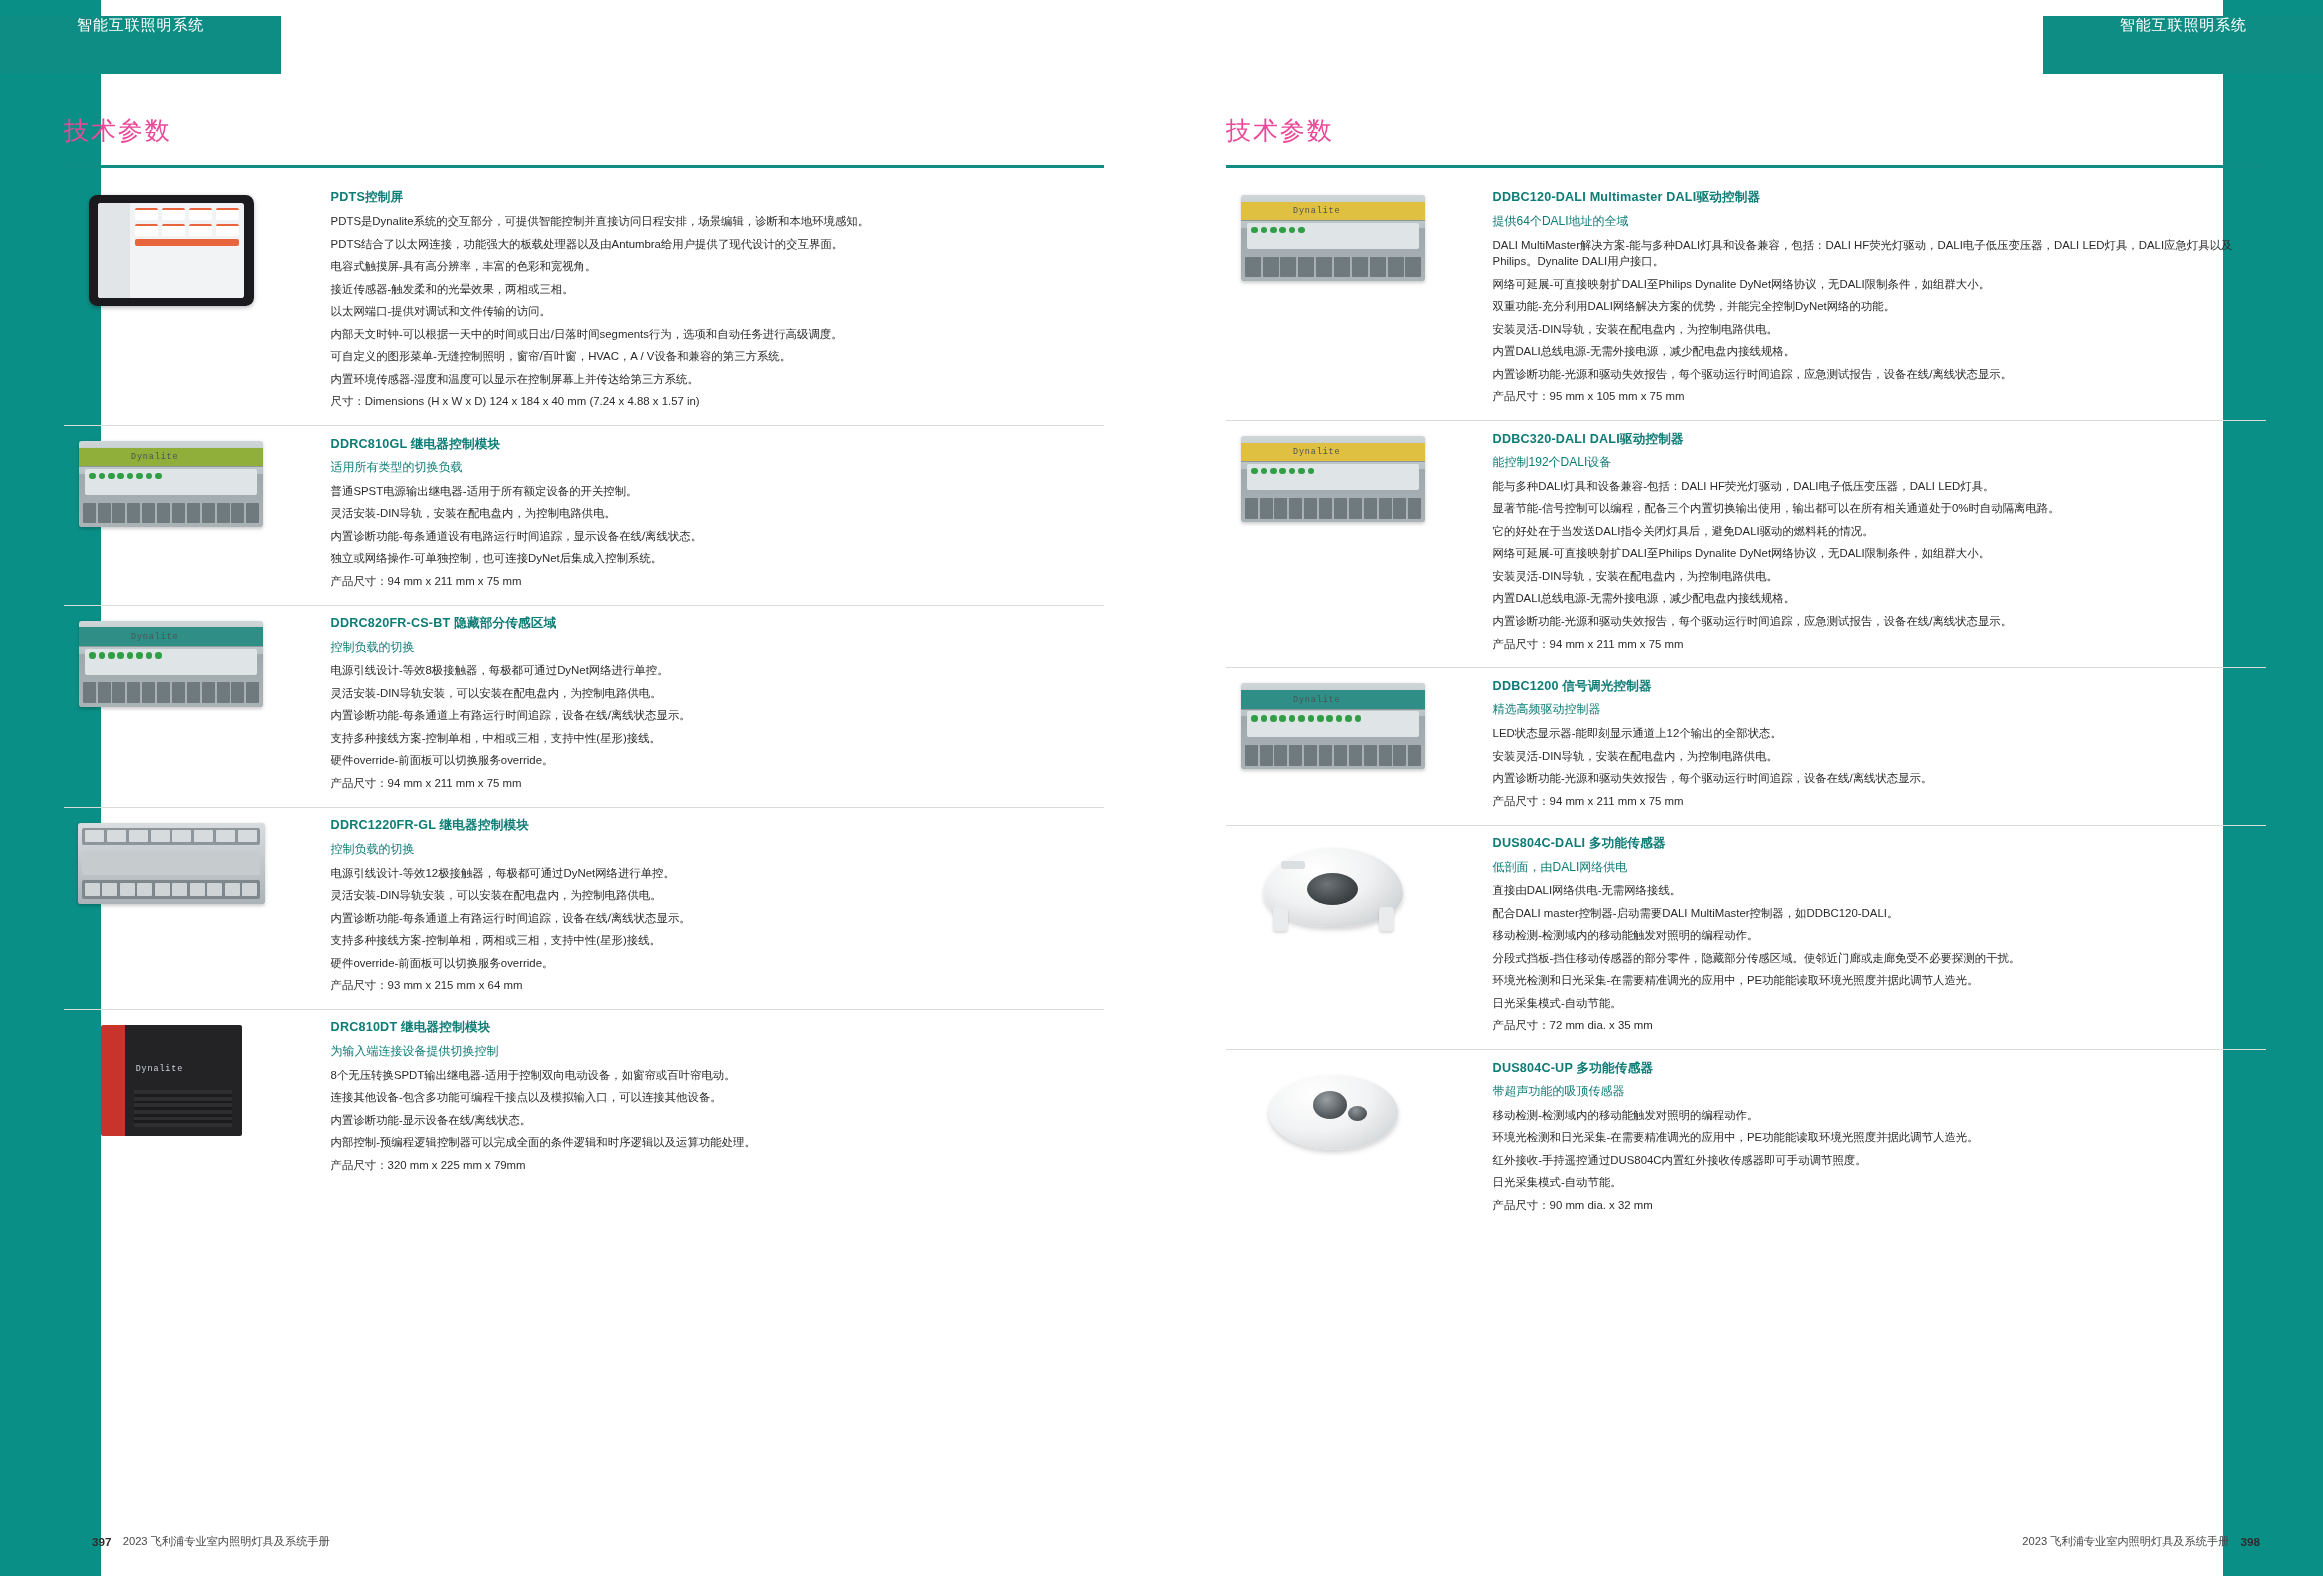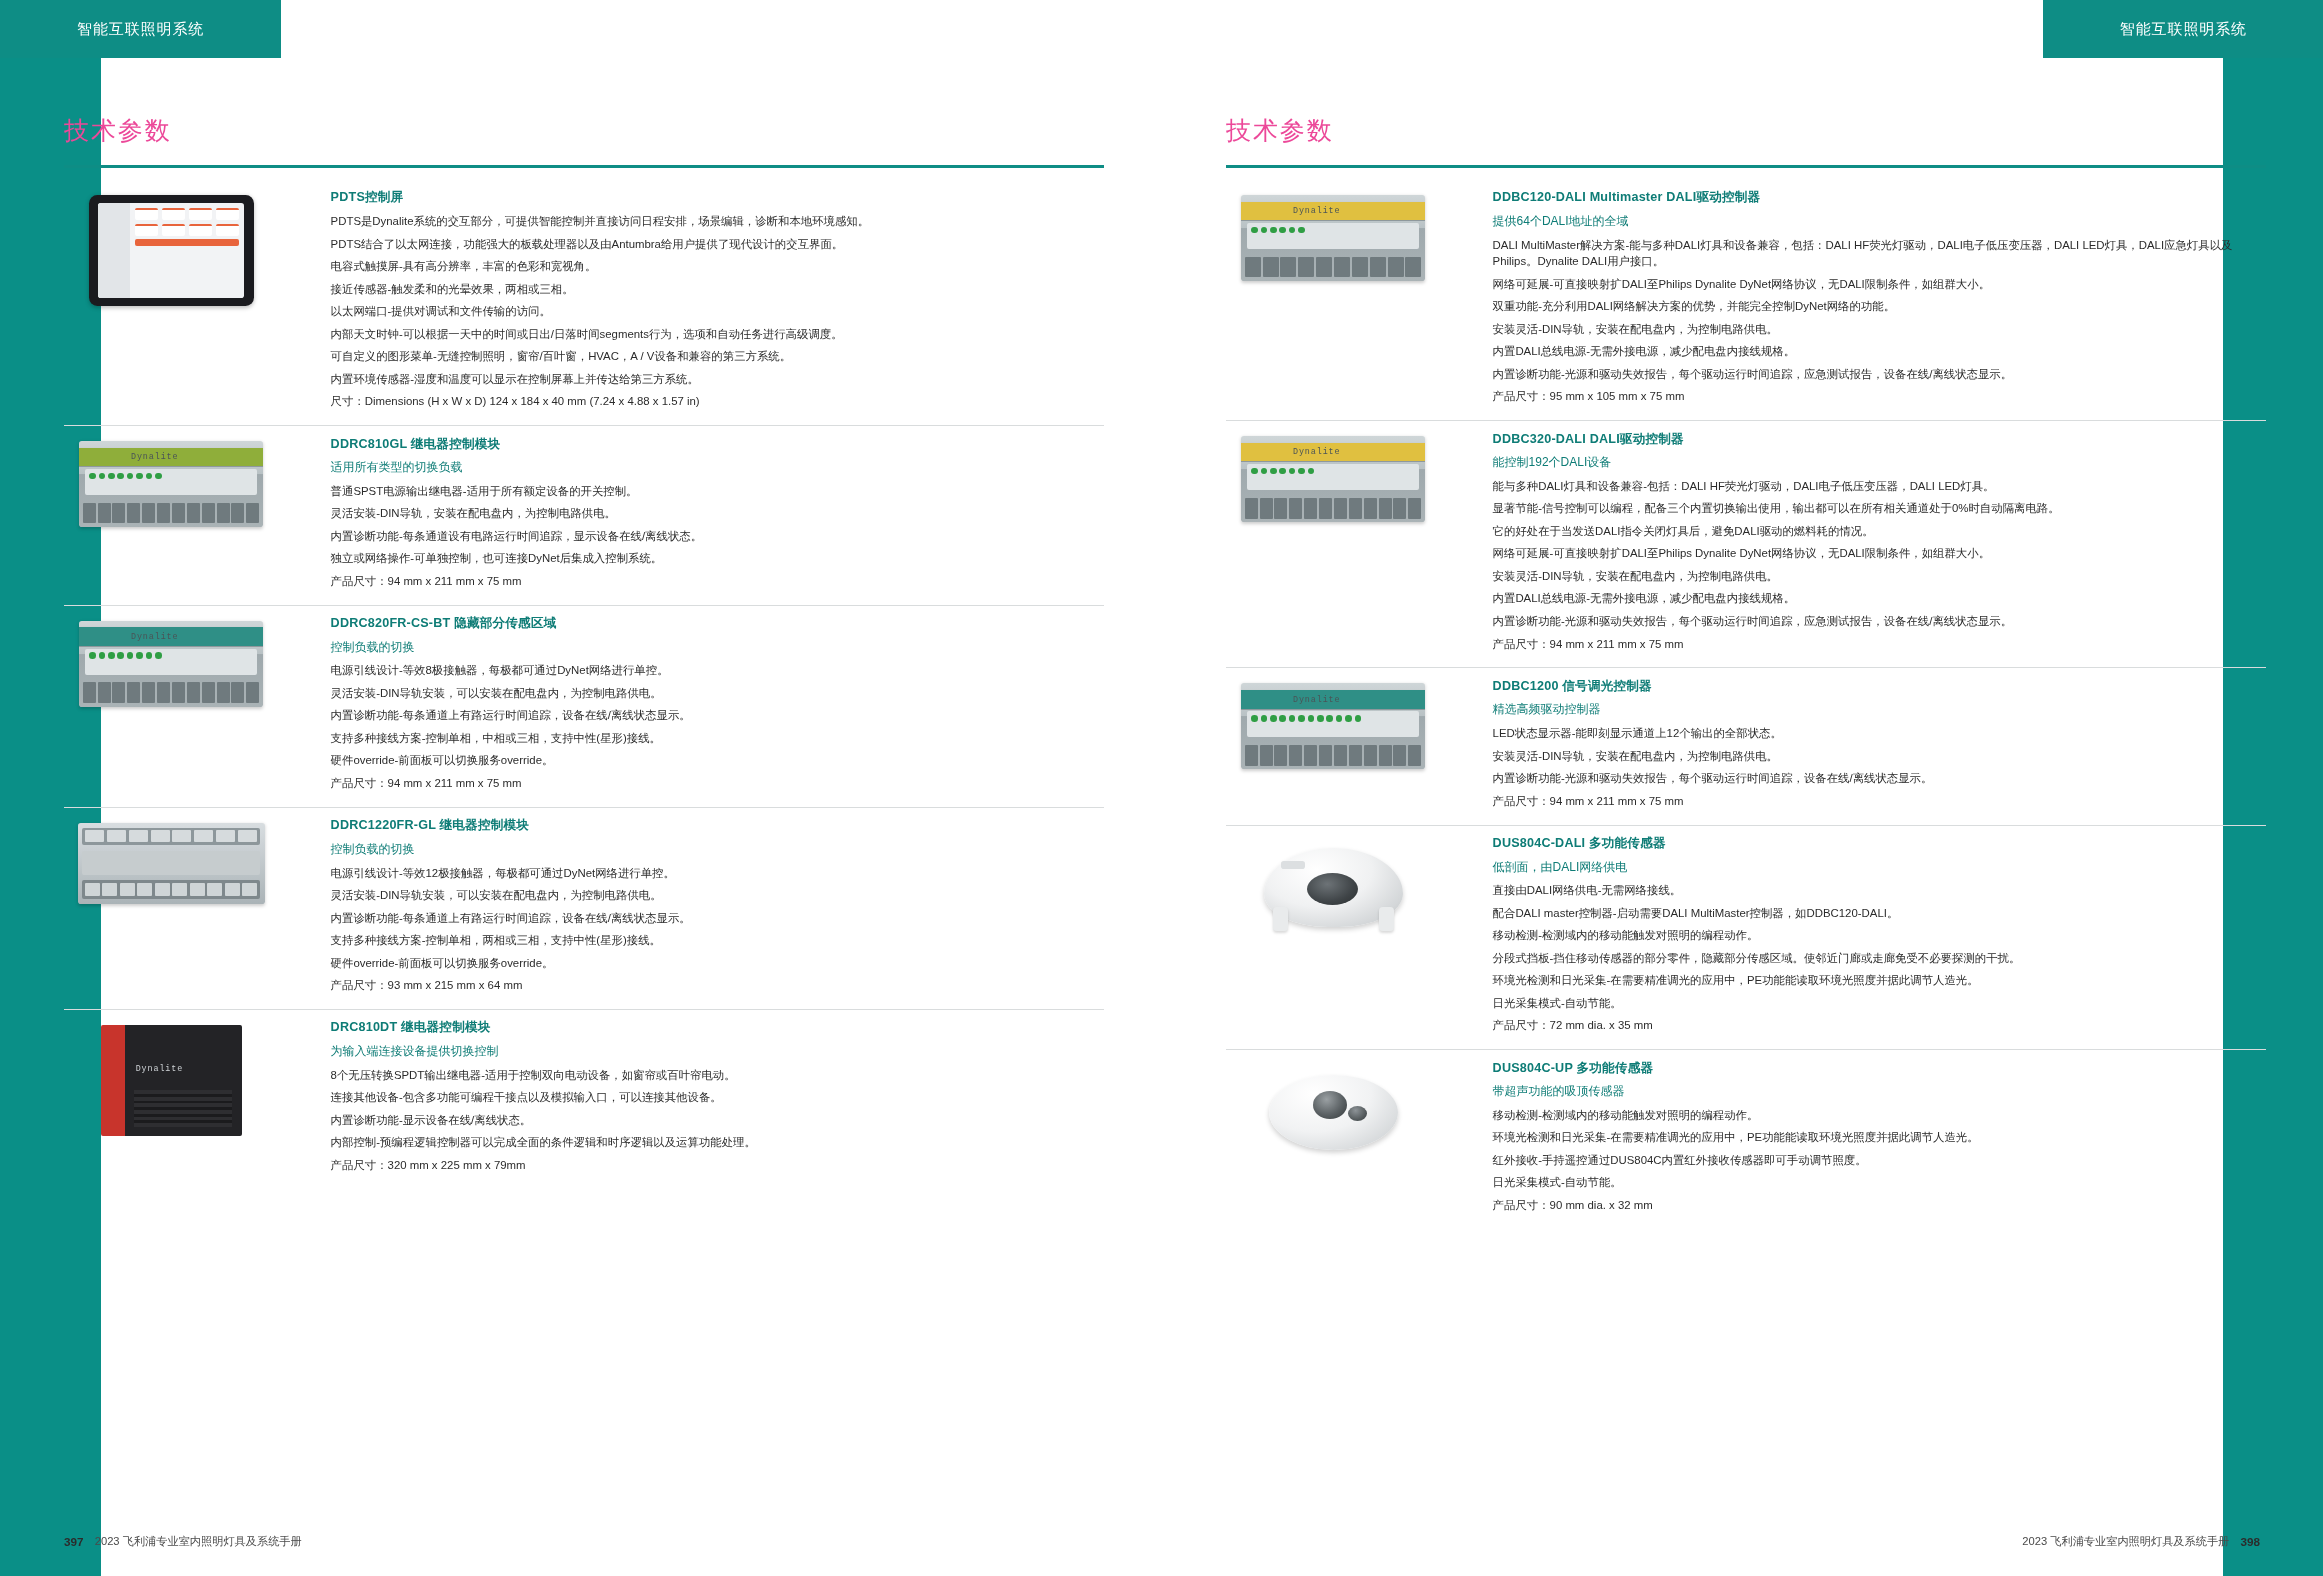--- a/index.html
+++ b/index.html
@@ -13,23 +13,23 @@
   .spread { display: flex; width: 2324px; height: 1577px; }
   .page { position: relative; width: 1162px; height: 1577px; background: #ffffff; overflow: hidden; }
 
   
   .edge-band { position: absolute; top: 0; width: 101px; height: 100%; background: #0a8f87; }
   .page-left .edge-band { left: 0; }
   .page-right .edge-band { right: 0; }
 
   
   .header-tab {
-    position: absolute; top: 0; height: 58px; background: #0e8d85;
+    position: absolute; top: 16px; height: 58px; background: #0e8d85;
     color: #ffffff; font-size: 15px; letter-spacing: 0.9px;
-    display: flex; align-items: center;
+    display: flex; align-items: flex-start;
   }
   .page-left .header-tab { left: 0; width: 281px; padding-left: 77px; }
   .page-right .header-tab { right: 0; width: 281px; padding-right: 77px; justify-content: flex-end; }
 
   .section-title {
     position: absolute; top: 114px; font-size: 25px; color: #ec4899; letter-spacing: 1.9px;
   }
   .page-left .section-title { left: 64px; }
   .page-right .section-title { left: 64px; }
 
@@ -62,21 +62,21 @@
   .prod-sub {
     font-size: 12px; color: #0e7c76; margin-bottom: 6.6px;
   }
   .prod-line {
     font-size: 11.4px; color: #2b2b2b; line-height: 1.45; margin-bottom: 6px;
   }
 
   
   .footer {
     position: absolute; bottom: 28px; font-size: 11.2px; color: #4a4a4a;
-    display: flex; align-items: center; gap: 11.2px;
+    display: flex; align-items: center; gap: 11.2px; margin-left: 28px;
   }
   .page-left .footer { left: 64px; }
   .page-right .footer { right: 64px; }
   .footer .pageno { font-weight: bold; color: #2b2b2b; font-size: 11.7px; }
 
   
   .ill { position: relative; }
 
   
   .ill-panel { width: 165px; height: 111px; background: #1b1b1f; border-radius: 8.4px; padding: 8.4px 9.4px; box-shadow: 0 1.9px 4.7px rgba(0,0,0,.25); }

